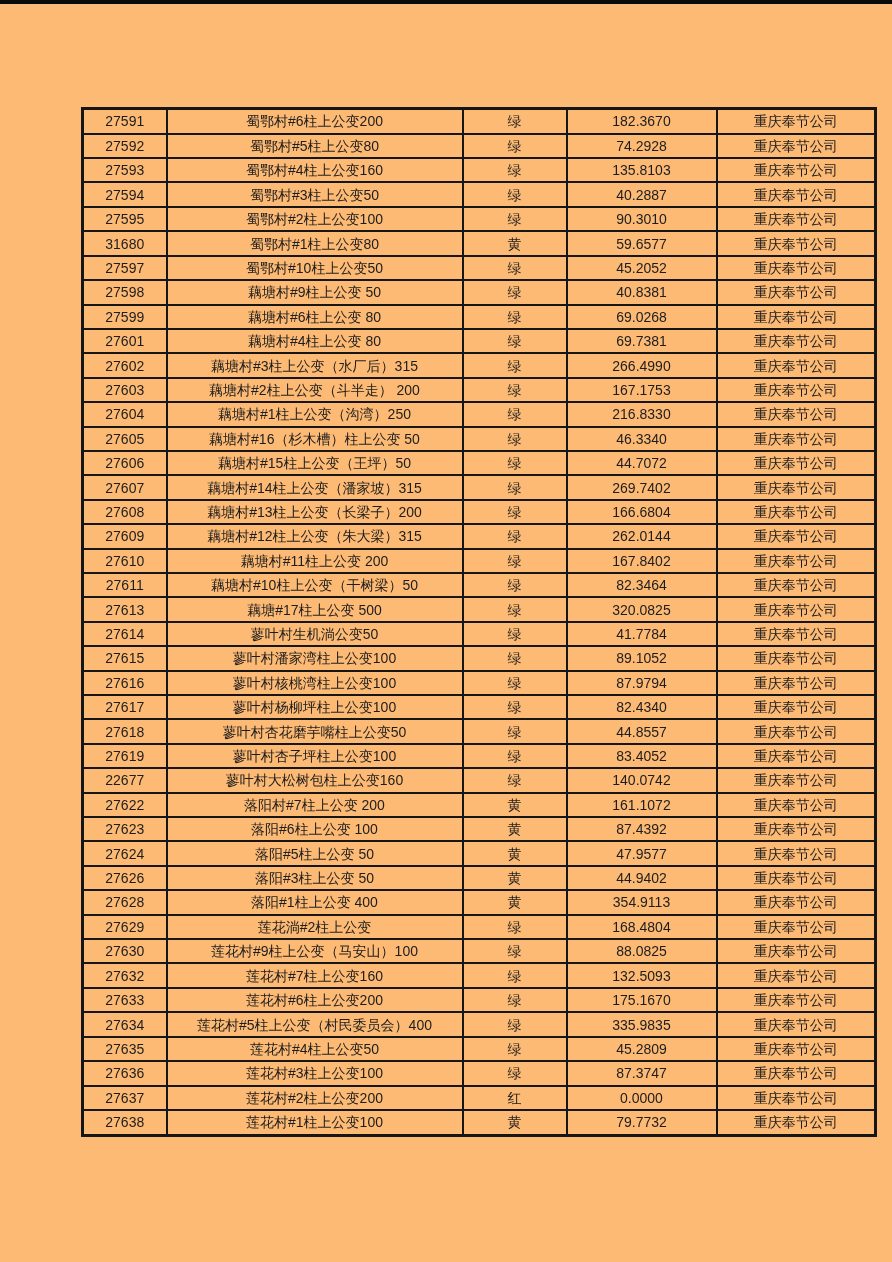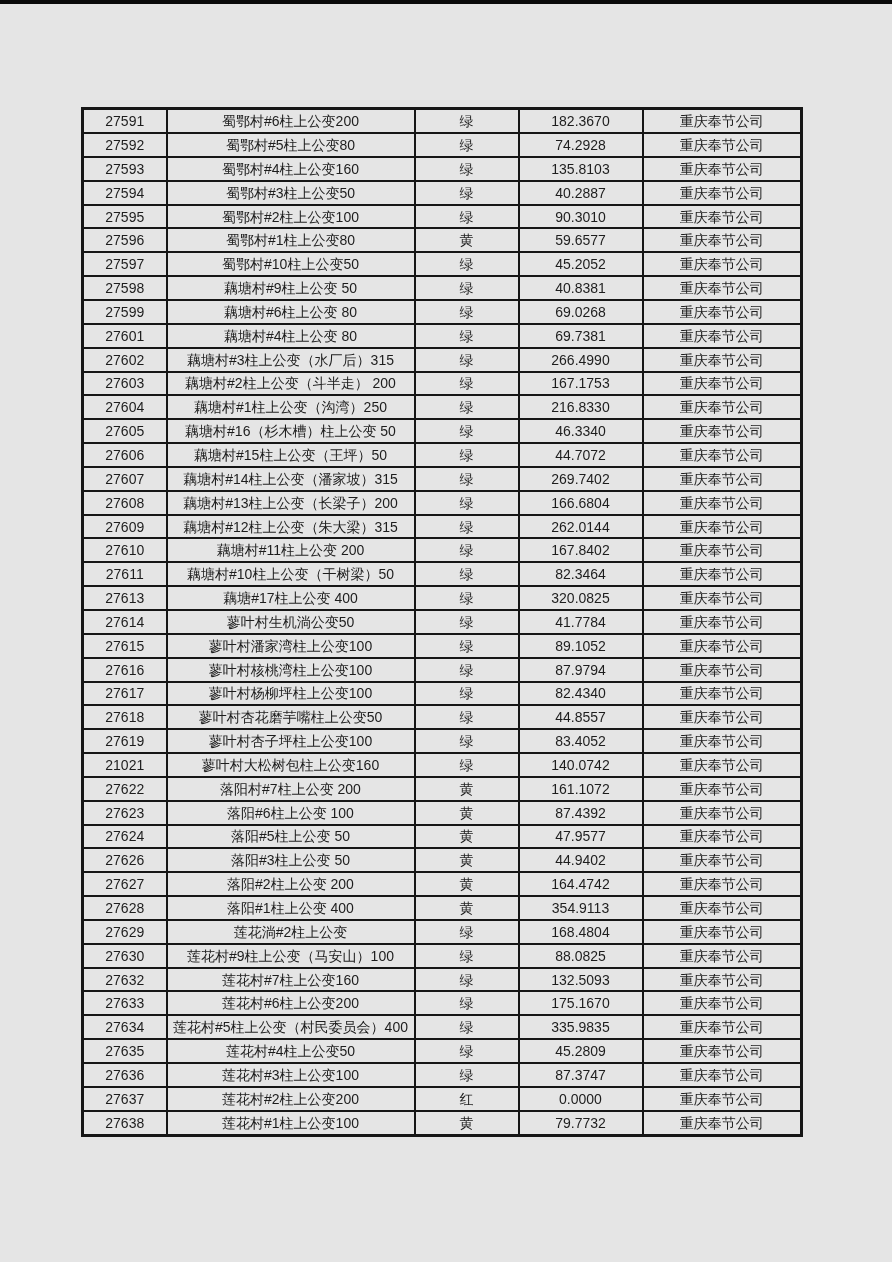--- a/index.html
+++ b/index.html
@@ -4,21 +4,21 @@
 <style>
   html, body {
     margin: 0;
     padding: 0;
     background: #ffffff;
   }
   .page {
     position: relative;
     width: 892px;
     height: 1262px;
-    background: #e5e5e5;
+    background: #fdba74;
     overflow: hidden;
     font-family: "Liberation Sans", sans-serif;
     border-right: 1px solid #e8e8ea;
   }
   .top-edge {
     position: absolute;
     left: 0; top: 0;
     width: 892px;
     height: 4px;
     background: #0a0a0a;
@@ -42,23 +42,23 @@
     padding: 0 2px;
     text-align: center;
     vertical-align: middle;
     font-size: 14px;
     color: #1d1d1d;
     white-space: nowrap;
     overflow: hidden;
     line-height: 1;
   }
   .col-id      { width: 84px;  }
-  .col-name    { width: 248px; margin-top: 34px; }
+  .col-name    { width: 296px; margin-top: 34px; }
   .col-status  { width: 104px; }
-  .col-value   { width: 124px; }
+  .col-value   { width: 150px; }
   .col-company { width: 159px; margin-left: 16px; }
 </style>
 </head>
 <body>
 
 <div class="page">
   <div class="top-edge"></div>
   <div class="sheet">
     <table class="grid">
       <colgroup>
@@ -98,21 +98,21 @@
             <td class="col-company">重庆奉节公司</td>
           </tr>
           <tr>
             <td class="col-id">27595</td>
             <td class="col-name">蜀鄂村#2柱上公变100</td>
             <td class="col-status">绿</td>
             <td class="col-value">90.3010</td>
             <td class="col-company">重庆奉节公司</td>
           </tr>
           <tr>
-            <td class="col-id">27596</td>
+            <td class="col-id">31680</td>
             <td class="col-name">蜀鄂村#1柱上公变80</td>
             <td class="col-status">黄</td>
             <td class="col-value">59.6577</td>
             <td class="col-company">重庆奉节公司</td>
           </tr>
           <tr>
             <td class="col-id">27597</td>
             <td class="col-name">蜀鄂村#10柱上公变50</td>
             <td class="col-status">绿</td>
             <td class="col-value">45.2052</td>
@@ -204,21 +204,21 @@
           </tr>
           <tr>
             <td class="col-id">27611</td>
             <td class="col-name">藕塘村#10柱上公变（干树梁）50</td>
             <td class="col-status">绿</td>
             <td class="col-value">82.3464</td>
             <td class="col-company">重庆奉节公司</td>
           </tr>
           <tr>
             <td class="col-id">27613</td>
-            <td class="col-name">藕塘#17柱上公变 400</td>
+            <td class="col-name">藕塘#17柱上公变 500</td>
             <td class="col-status">绿</td>
             <td class="col-value">320.0825</td>
             <td class="col-company">重庆奉节公司</td>
           </tr>
           <tr>
             <td class="col-id">27614</td>
             <td class="col-name">蓼叶村生机淌公变50</td>
             <td class="col-status">绿</td>
             <td class="col-value">41.7784</td>
             <td class="col-company">重庆奉节公司</td>
@@ -252,21 +252,21 @@
             <td class="col-company">重庆奉节公司</td>
           </tr>
           <tr>
             <td class="col-id">27619</td>
             <td class="col-name">蓼叶村杏子坪柱上公变100</td>
             <td class="col-status">绿</td>
             <td class="col-value">83.4052</td>
             <td class="col-company">重庆奉节公司</td>
           </tr>
           <tr>
-            <td class="col-id">21021</td>
+            <td class="col-id">22677</td>
             <td class="col-name">蓼叶村大松树包柱上公变160</td>
             <td class="col-status">绿</td>
             <td class="col-value">140.0742</td>
             <td class="col-company">重庆奉节公司</td>
           </tr>
           <tr>
             <td class="col-id">27622</td>
             <td class="col-name">落阳村#7柱上公变 200</td>
             <td class="col-status">黄</td>
             <td class="col-value">161.1072</td>
@@ -284,27 +284,20 @@
             <td class="col-name">落阳#5柱上公变 50</td>
             <td class="col-status">黄</td>
             <td class="col-value">47.9577</td>
             <td class="col-company">重庆奉节公司</td>
           </tr>
           <tr>
             <td class="col-id">27626</td>
             <td class="col-name">落阳#3柱上公变 50</td>
             <td class="col-status">黄</td>
             <td class="col-value">44.9402</td>
-            <td class="col-company">重庆奉节公司</td>
-          </tr>
-          <tr>
-            <td class="col-id">27627</td>
-            <td class="col-name">落阳#2柱上公变 200</td>
-            <td class="col-status">黄</td>
-            <td class="col-value">164.4742</td>
             <td class="col-company">重庆奉节公司</td>
           </tr>
           <tr>
             <td class="col-id">27628</td>
             <td class="col-name">落阳#1柱上公变  400</td>
             <td class="col-status">黄</td>
             <td class="col-value">354.9113</td>
             <td class="col-company">重庆奉节公司</td>
           </tr>
           <tr>

